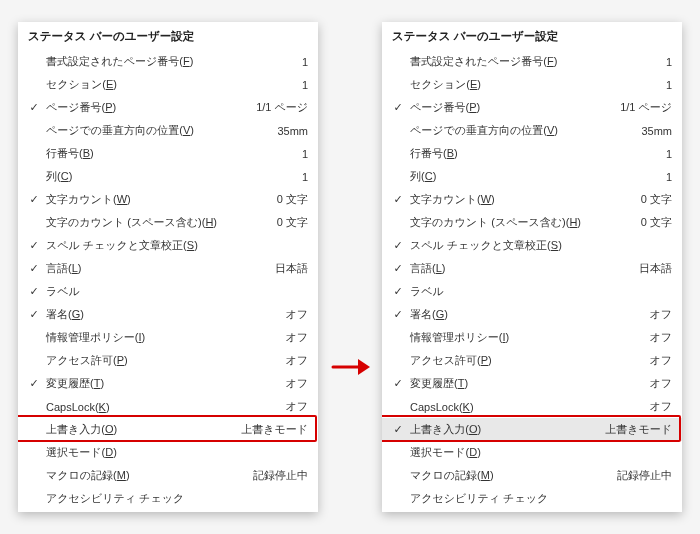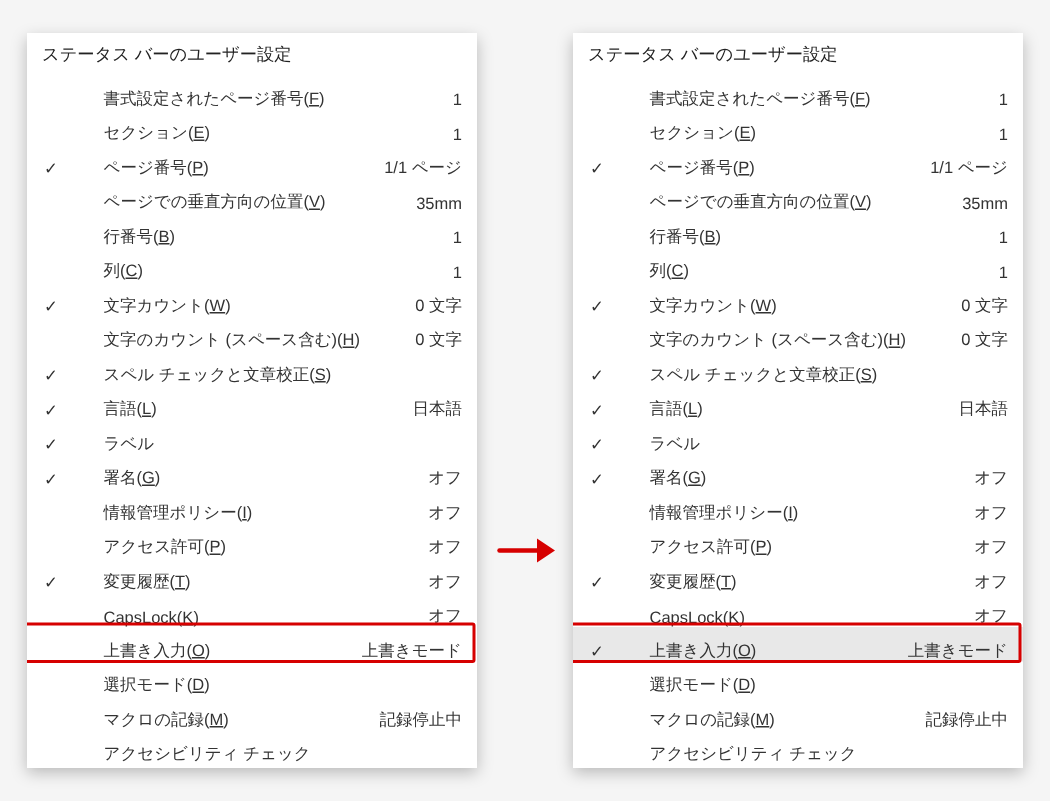--- a/index.html
+++ b/index.html
@@ -18,39 +18,38 @@
   }
   .panel {
     background: #fff;
     width: 300px;
     height: 490px;
     box-shadow: 0 3px 10px rgba(0,0,0,0.25);
     overflow: hidden;
     position: relative;
   }
   .panel-title {
-    font-weight: normal;
+    font-weight: bold;
     padding: 7px 10px 6px 10px;
     font-size: 11.5px;
     color: #222;
   }
   .menu {
     padding: 0;
     margin: 0;
   }
   .menu-item {
     display: flex;
-    align-items: flex-end;
+    align-items: center;
     height: 23px;
     padding: 0 10px 0 4px;
     position: relative;
     color: #333;
     cursor: pointer;
     white-space: nowrap;
-    gap: 23px;
   }
   .menu-item.selected {
     background: #e8e8e8;
   }
   .menu-item .check {
     width: 24px;
     text-align: center;
     color: #333;
     font-size: 11px;
   }

